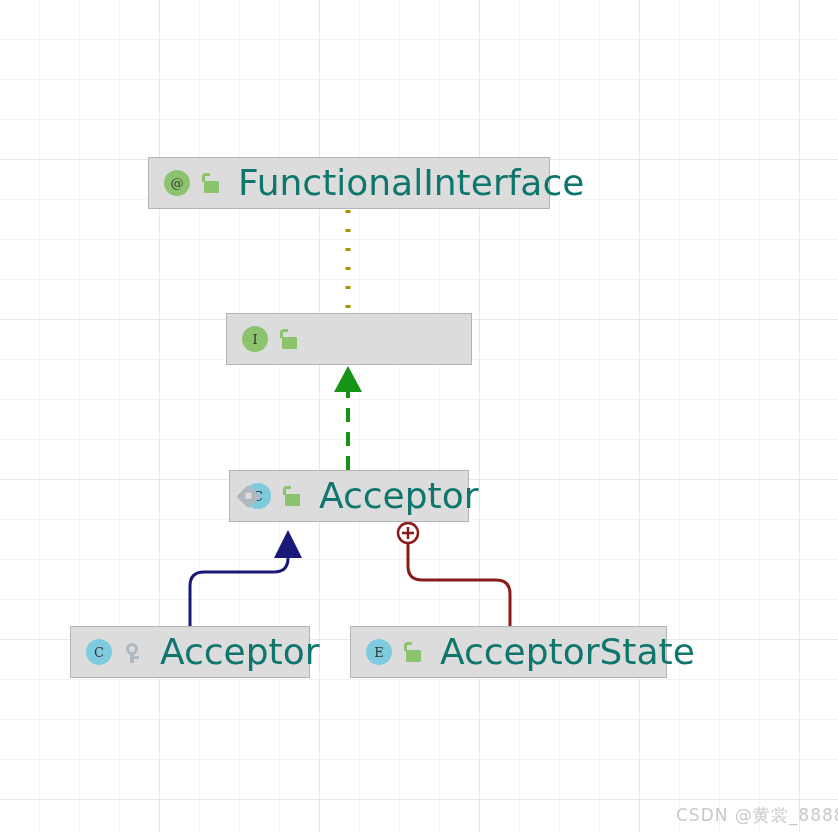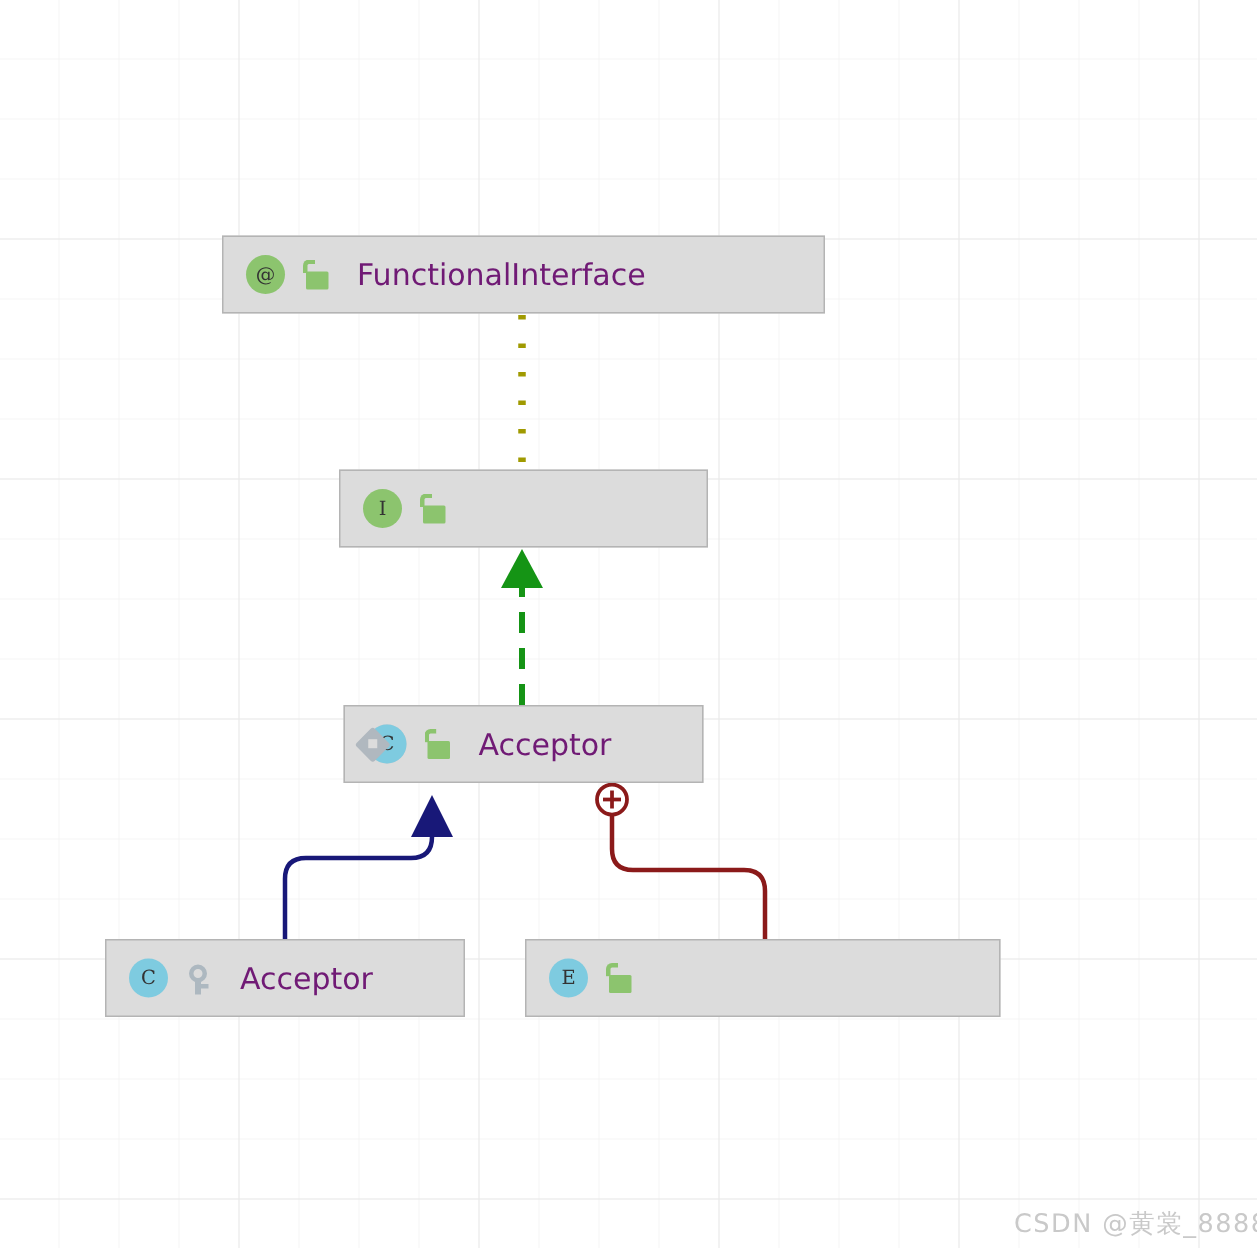--- a/index.html
+++ b/index.html
@@ -40,22 +40,22 @@
     position: absolute;
     box-sizing: border-box;
     background: #dcdcdc;
     border: 1px solid #b4b4b4;
     display: flex;
     align-items: center;
     padding: 0 14px;
     z-index: 5;
   }
   .node-label {
-    color: #701a75;
-    font-size: 20px;
+    color: #0f766e;
+    font-size: 36px;
     line-height: 1;
     white-space: nowrap;
     margin-left: 16px;
   }
   .kind-icon {
     position: relative;
     width: 28px;
     height: 28px;
     flex: 0 0 28px;
   }
@@ -244,17 +244,18 @@
   </div>
 
   <div class="node" style="left:350px; top:626px; width:317px; height:52px;">
     <span class="kind-icon">
       <span class="kind-circle circle-blue">E</span>
     </span>
     <span class="vis-icon">
       <span class="lock-shackle"></span>
         <span class="lock-body"></span>
     </span>
+    <span class="node-label">AcceptorState</span>
   </div>
 
   <div id="watermark" style="left:676px; top:804px;">CSDN @黄裳_8888</div>
 
 </div>
 
 </body></html>

